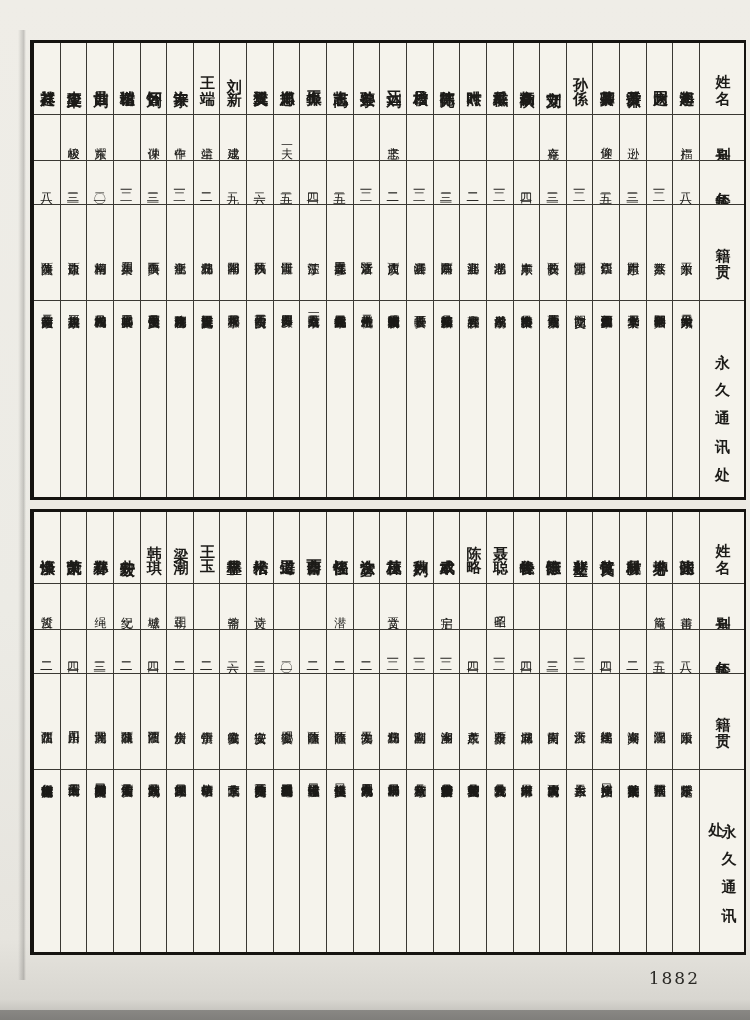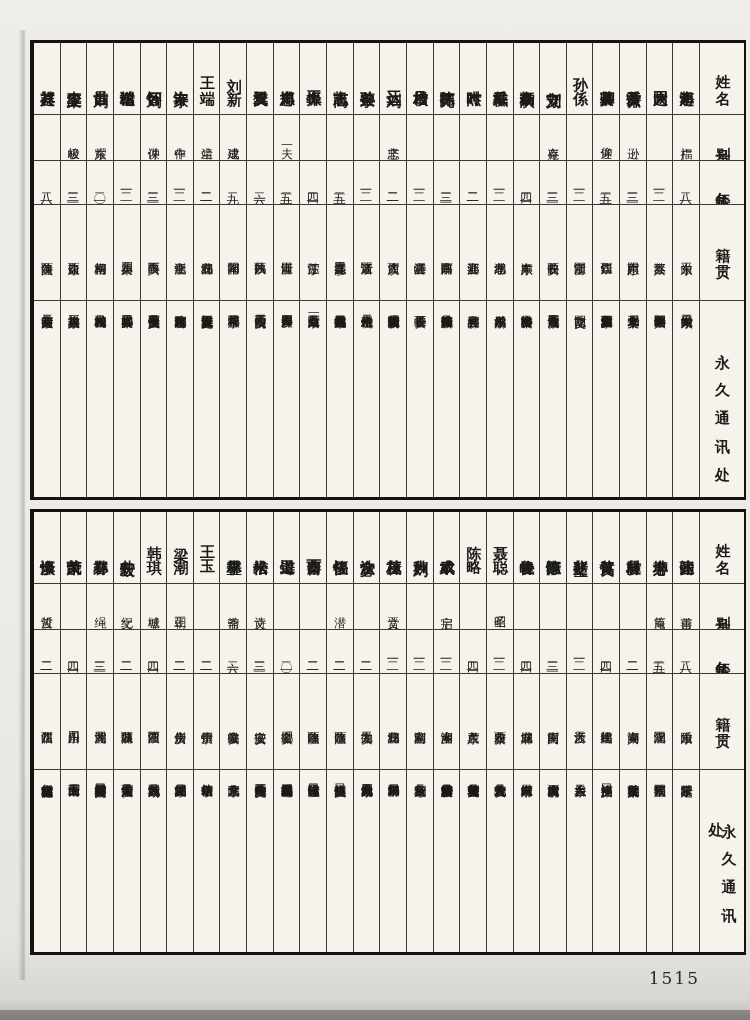--- a/index.html
+++ b/index.html
@@ -425,15 +425,15 @@
         <div class="col">
           <div class="cell c-name">余泽慎</div>
           <div class="cell c-alias">浚哲</div>
           <div class="cell c-age">二二</div>
           <div class="cell c-native">江西临川</div>
           <div class="cell c-address">临川流坊街仁兴斋转官塘村余宅</div>
         </div>
       </section>
   </div>
 
-  <div class="page-number">1515</div>
+  <div class="page-number">1882</div>
   <div class="bottom-shade"></div>
 </div>
 
 </body></html>

